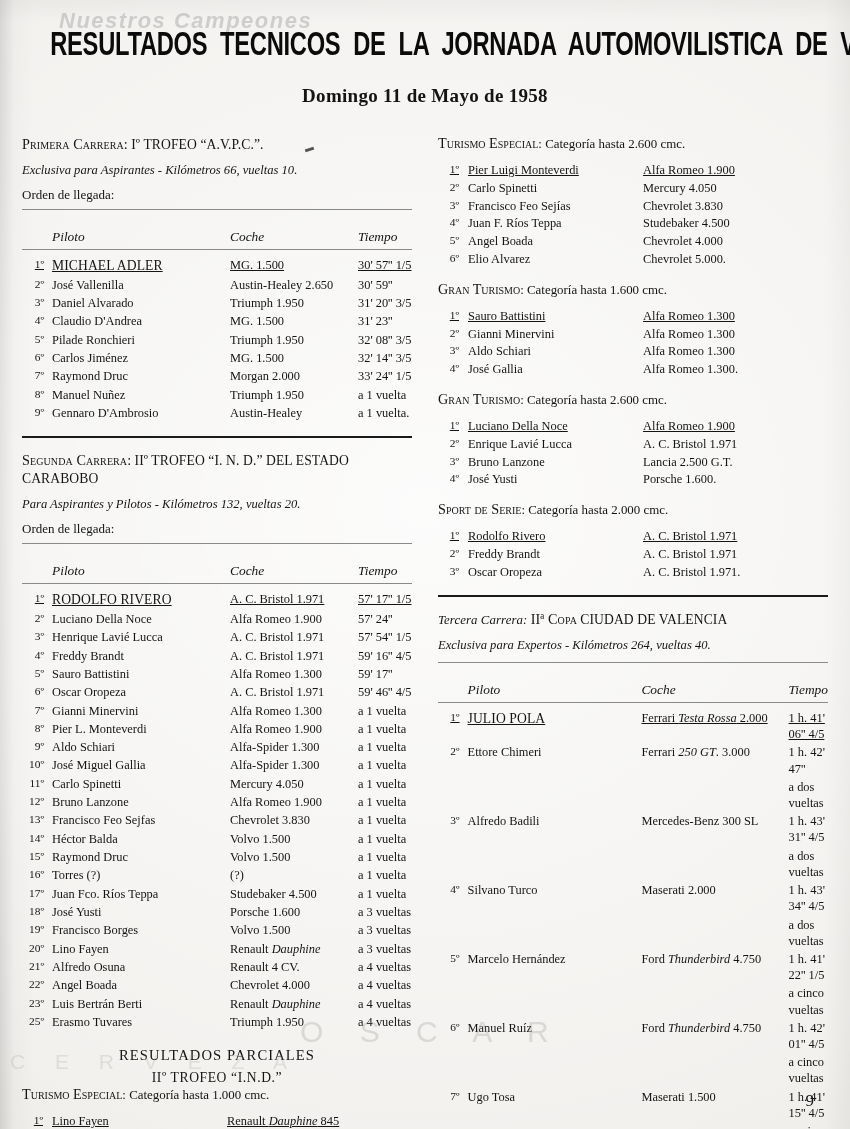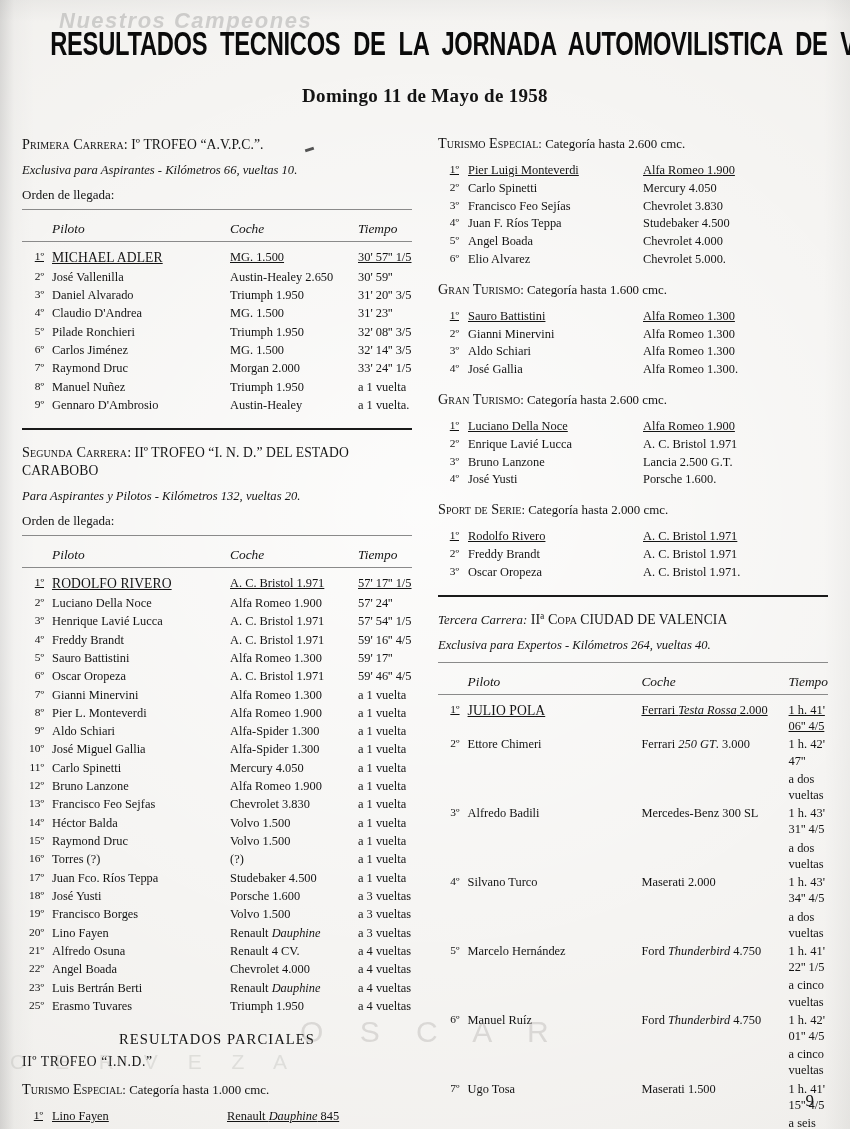--- a/index.html
+++ b/index.html
@@ -106,21 +106,21 @@
 
   table.results {
     width:100%;
     border-collapse:collapse;
     font-size:12.4px;
   }
   table.results th {
     font-style:italic;
     font-weight:normal;
     font-size:13.4px;
-    padding:11px 0 4px 0;
+    padding:19px 0 4px 0;
     text-align:left;
   }
   table.results thead tr.head-row {
     border-top:1px solid #8a8a8a;
     border-bottom:1px solid #8a8a8a;
   }
   table.results td {
     padding:1.1px 0;
     vertical-align:top;
     line-height:1.30;
@@ -137,24 +137,23 @@
   .ital { font-style:italic; }
   .extra-note { font-size:12.4px; padding-bottom:2px; }
 
   .parciales-title {
     text-align:center;
     font-size:14.6px;
     letter-spacing:1.1px;
     margin:16px 0 6px 0;
   }
   .parciales-sub {
-    text-align:left;
+    text-align:center;
     font-size:13.6px;
     letter-spacing:0.6px;
-    margin-bottom:11px;
   }
   .cat-head {
     font-size:12.9px;
     margin:13px 0 3px 0;
   }
   .cat-head:first-child { margin-top:0; }
   table.catlist {
     width:100%;
     border-collapse:collapse;
     font-size:12.4px;

